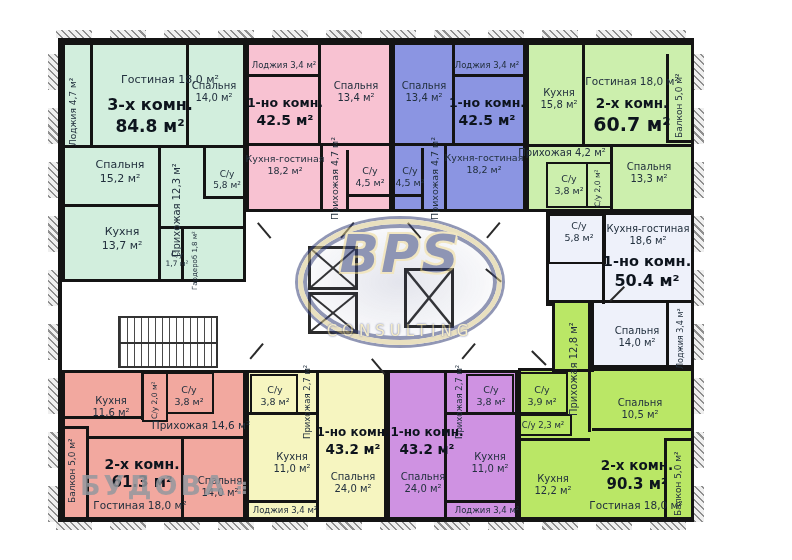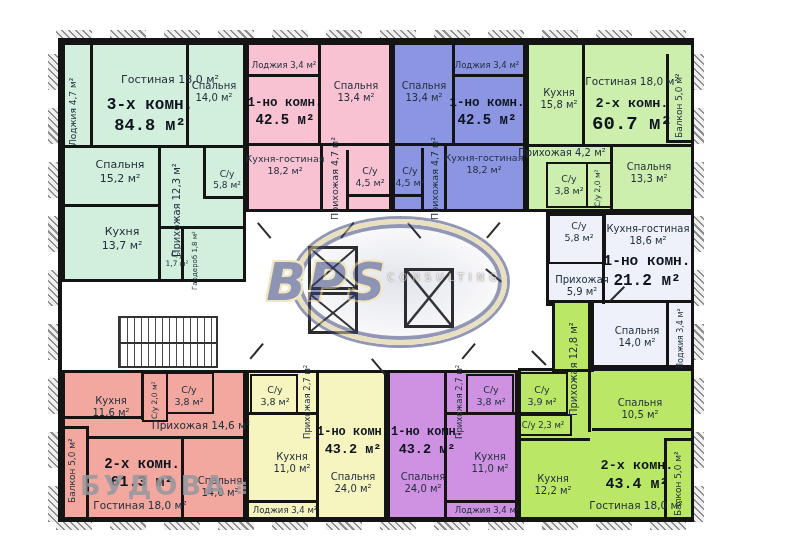--- a/index.html
+++ b/index.html
@@ -14,35 +14,35 @@
   .hatch.v::after{content:"";position:absolute;inset:0;
          background:repeating-linear-gradient(0deg,transparent 0 36px,#ffffff 36px 54px);}
   .fill{position:absolute;border:3px solid #141414;box-sizing:border-box;}
   .wall{position:absolute;background:#141414;}
   .box{position:absolute;border:2px solid #141414;box-sizing:border-box;}
   .label{position:absolute;display:flex;flex-direction:column;align-items:center;
          justify-content:center;text-align:center;line-height:1.25;color:#22303e;
          white-space:nowrap;}
   .label.v{writing-mode:vertical-rl;transform:rotate(180deg);flex-direction:row;}
   .title{position:absolute;display:flex;flex-direction:column;align-items:center;
-         justify-content:center;text-align:center;font-weight:bold;color:#0d141d;line-height:1.3;font-family:Liberation Mono, monospace;}
+         justify-content:center;text-align:center;font-weight:bold;color:#0d141d;line-height:1.3;}
   .elev{position:absolute;border:3px solid #2b2b2b;background:#fff;box-sizing:border-box;}
   .elev svg{display:block;width:100%;height:100%;}
   .stairs{position:absolute;border:2px solid #333;box-sizing:border-box;
           background:repeating-linear-gradient(90deg,#4a4a4a 0 1px,transparent 1px 7px);}
   .stairs::after{content:"";position:absolute;left:0;right:0;top:50%;height:2px;background:#333;}
   .door{position:absolute;height:1.5px;background:#2a2a2a;transform-origin:0 50%;}
   .bps{position:absolute;left:298px;top:224px;width:204px;height:116px;opacity:.55;z-index:50;
        display:flex;align-items:center;justify-content:center;pointer-events:none;}
   .bps-oval{width:100%;height:100%;border-radius:50%;border:5px solid #d8c78c;
-       box-shadow:inset 0 0 0 4px #39437a,0 0 0 3px #39437a;display:flex;flex-direction:row;
-       align-items:center;justify-content:flex-end;background:radial-gradient(ellipse at center,rgba(57,67,122,.25),rgba(57,67,122,.05) 70%);}
+       box-shadow:inset 0 0 0 4px #39437a,0 0 0 3px #39437a;display:flex;flex-direction:column;
+       align-items:center;justify-content:space-between;background:radial-gradient(ellipse at center,rgba(57,67,122,.25),rgba(57,67,122,.05) 70%);}
   .bps-text{font-size:52px;font-weight:800;font-style:italic;color:#333f78;letter-spacing:2px;
        text-shadow:2px 2px 0 #e6d391,-2px -2px 0 #e6d391,2px -2px 0 #e6d391,-2px 2px 0 #e6d391;}
-  .bps-sub{font-size:10px;letter-spacing:5px;color:#efdf9e;text-transform:uppercase;
+  .bps-sub{font-size:15px;letter-spacing:5px;color:#efdf9e;text-transform:uppercase;
        margin-top:-10px;text-shadow:0 0 2px #39437a,0 0 2px #39437a;}
   .budova{position:absolute;left:80px;top:470px;z-index:60;font-size:27px;font-weight:bold;
        color:rgba(148,152,158,.85);letter-spacing:3px;pointer-events:none;}
   .budova-icon{font-size:17px;margin-left:7px;}
 </style>
 </head>
 <body>
 
 <div id="plan">
   <div class="hatch h" style="left:56px;top:30px;width:640px;height:10px;"></div>
@@ -241,32 +241,28 @@
       <div style="font-size: 19px;">60.7 м²</div>
     </div>
     <div class="label" style="left: 556px; top: 216px; width: 46px; height: 32px; font-size: 9.5px;">
       <div>С/у</div>
       <div>5,8 м²</div>
     </div>
     <div class="label" style="left: 604px; top: 218px; width: 88px; height: 34px; font-size: 10px;">
       <div>Кухня-гостиная</div>
       <div>18,6 м²</div>
     </div>
-    <div class="label" style="left: 548px; top: 270px; width: 68px; height: 32px; font-size: 10px;">
-      <div>Прихожая</div>
-      <div>5,9 м²</div>
-    </div>
     <div class="label" style="left: 600px; top: 320px; width: 74px; height: 34px; font-size: 10px;">
       <div>Спальня</div>
       <div>14,0 м²</div>
     </div>
     <div class="label v" style="left: 668px; top: 308px; width: 26px; height: 62px; font-size: 8px;">Лоджия 3,4 м²</div>
     <div class="title" style="left: 598px; top: 246px; width: 98px; height: 52px;">
       <div style="font-size: 14.5px;">1-но комн.</div>
-      <div style="font-size: 16px;">21.2 м²</div>
+      <div style="font-size: 16px;">50.4 м²</div>
     </div>
     <div class="label" style="left: 74px; top: 390px; width: 74px; height: 34px; font-size: 10px;">
       <div>Кухня</div>
       <div>11,6 м²</div>
     </div>
     <div class="label v" style="left: 144px; top: 376px; width: 22px; height: 48px; font-size: 7.5px;">С/у 2,0 м²</div>
     <div class="label" style="left: 166px; top: 380px; width: 46px; height: 32px; font-size: 9.5px;">
       <div>С/у</div>
       <div>3,8 м²</div>
     </div>
@@ -340,21 +336,21 @@
     <div class="label" style="left: 604px; top: 392px; width: 72px; height: 34px; font-size: 10px;">
       <div>Спальня</div>
       <div>10,5 м²</div>
     </div>
     <div class="label" style="left: 588px; top: 498px; width: 96px; height: 16px; font-size: 10.5px;">
       <div>Гостиная 18,0 м²</div>
     </div>
     <div class="label v" style="left: 664px; top: 446px; width: 30px; height: 76px; font-size: 9px;">Балкон 5,0 м²</div>
     <div class="title" style="left: 596px; top: 452px; width: 82px; height: 48px;">
       <div style="font-size: 13.5px;">2-х комн.</div>
-      <div style="font-size: 15px;">43.4 м²</div>
+      <div style="font-size: 15px;">90.3 м²</div>
     </div>
   </div>
 
 <div class="bps">
   <div class="bps-oval">
     <div class="bps-text">BPS</div>
     <div class="bps-sub">consulting</div>
   </div>
 </div>
 

